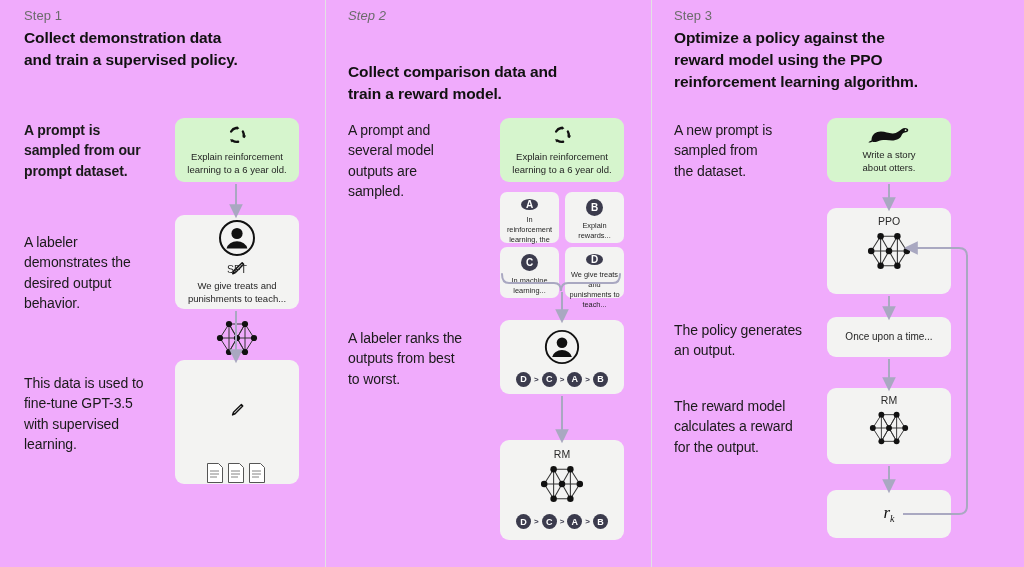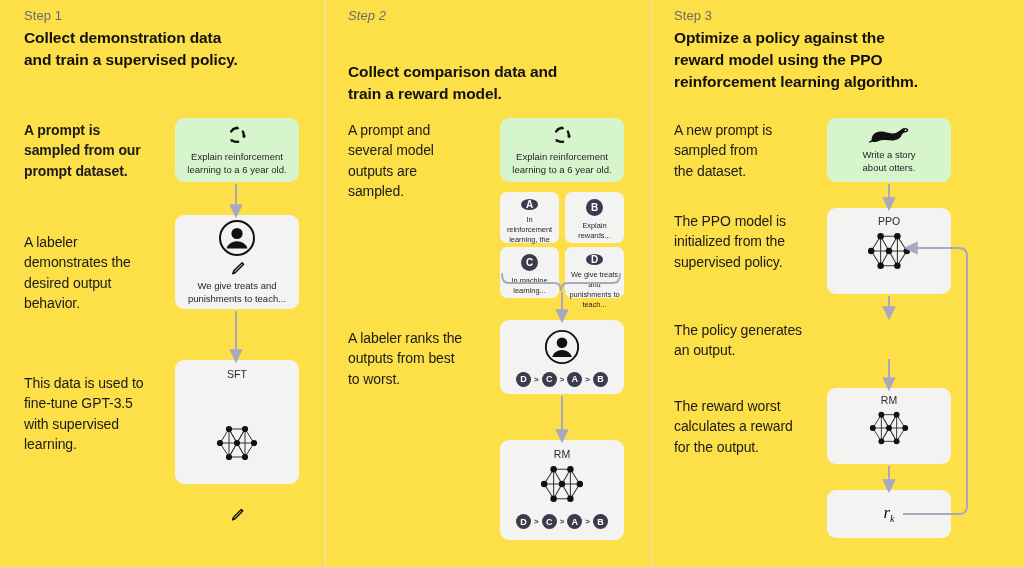--- a/index.html
+++ b/index.html
@@ -2,21 +2,21 @@
 <html><head>
 <meta charset="utf-8">
 <style>
   * { box-sizing: border-box; margin: 0; padding: 0; }
   html, body {
     width: 1024px; height: 567px;
     background: #ffffff;
     font-family: "Liberation Sans", sans-serif;
     overflow: hidden;
   }
-  .page { position: relative; width: 1024px; height: 567px; background: #fde047; }
+  .page { position: relative; width: 1024px; height: 567px; background: #f0abfc; }
 
   .col { position: absolute; top: 0; height: 567px; }
   .col-1 { left: 0;   width: 326px; }
   .col-2 { left: 326px; width: 326px; }
   .col-3 { left: 652px; width: 372px; }
 
   .divider {
     position: absolute; top: 0; width: 1px; height: 567px;
     background: #e2e2e2;
   }
@@ -136,21 +136,21 @@
       <span style="margin:2px 0 3px 0;">
         <svg width="17" height="17" viewBox="0 0 20 20">
           <path d="M15.5 3.2 L17.2 5 L7.6 14.8 L4.4 16.2 L5.6 12.8 Z" fill="none" stroke="#111" stroke-width="1.7" stroke-linejoin="round"></path>
           <path d="M4.4 16.2 L5.6 12.8 L7.6 14.8 Z" fill="#111"></path>
         </svg>
       </span>
       <div class="box-caption">We give treats and
 punishments to teach...</div>
     </div>
 
-    <div class="box" style="left:175px; top:360px; width:124px; height:124px; justify-content:space-between; padding-top:8px;gap:40px;">
+    <div class="box" style="left:175px; top:360px; width:124px; height:124px; justify-content:flex-end; padding-top:8px;gap:40px;">
       <div class="box-title">SFT</div>
       <span>
         <svg width="50" height="42" viewBox="0 0 50 42">
           <g stroke="#333" stroke-width="1" fill="none">
             <path d="M8 21 L17 7 M8 21 L17 35 M8 21 L25 21 M17 7 L33 7 M17 7 L25 21 M17 7 L33 35
                      M17 35 L33 35 M17 35 L25 21 M17 35 L33 7
                      M25 21 L33 7 M25 21 L33 35 M25 21 L42 21
                      M33 7 L42 21 M33 35 L42 21 M17 7 L17 35 M33 7 L33 35"></path>
           </g>
           <g fill="#111">
@@ -293,26 +293,23 @@
 
   <div class="col col-3">
     <div class="step-label" style="left:22px;">Step 3</div>
     <div class="step-title" style="left:22px;">Optimize a policy against the
 reward model using the PPO
 reinforcement learning algorithm.</div>
 
     <div class="body-text" style="left:22px; top:120px;">A new prompt is
 sampled from
 the dataset.</div>
-    <div class="body-text" style="left:22px; top:211px;">The PPO model is
-initialized from the
-supervised policy.</div>
     <div class="body-text" style="left:22px; top:320px;">The policy generates
 an output.</div>
-    <div class="body-text" style="left:22px; top:396px;">The reward worst
+    <div class="body-text" style="left:22px; top:396px;">The reward model
 calculates a reward
 for the output.</div>
 
     <div class="box green" style="left:175px; top:118px; width:124px; height:64px;">
       <span style="margin-bottom:4px;">
         <svg width="44" height="20" viewBox="0 0 44 20">
           <path d="M4.5 14.5 C5 9.5 9 6.5 14 6.6 C18.5 6.7 22 8.6 26 8.4
                    C30 8.2 32.5 5.6 34.5 4.2 C36.2 3 38.6 2.6 40.2 3.6
                    C41.8 4.6 41.6 6.4 40 7 C38.6 7.5 37.2 7.2 36 8.2
                    C34.6 9.4 34.4 11.4 33 12.8 C31.4 14.4 29 15.2 26.5 15.4
@@ -342,20 +339,23 @@
               <circle cx="17" cy="35" r="3.1"></circle>
             <circle cx="25" cy="21" r="3.1"></circle>
               <circle cx="33" cy="7" r="3.1"></circle>
               <circle cx="33" cy="35" r="3.1"></circle>
             <circle cx="42" cy="21" r="3.1"></circle>
           </g>
         </svg>
       </span>
     </div>
 
+    <div class="box" style="left:175px; top:317px; width:124px; height:40px;">
+      <div class="box-caption" style="font-size:10px;">Once upon a time...</div>
+    </div>
 
     <div class="box" style="left:175px; top:388px; width:124px; height:76px; justify-content:flex-start; padding-top:6px;">
       <div class="box-title">RM</div>
       <span>
         <svg width="50" height="40" viewBox="0 0 50 42">
           <g stroke="#333" stroke-width="1" fill="none">
             <path d="M8 21 L17 7 M8 21 L17 35 M8 21 L25 21 M17 7 L33 7 M17 7 L25 21 M17 7 L33 35
                      M17 35 L33 35 M17 35 L25 21 M17 35 L33 7
                      M25 21 L33 7 M25 21 L33 35 M25 21 L42 21
                      M33 7 L42 21 M33 35 L42 21 M17 7 L17 35 M33 7 L33 35"></path>

